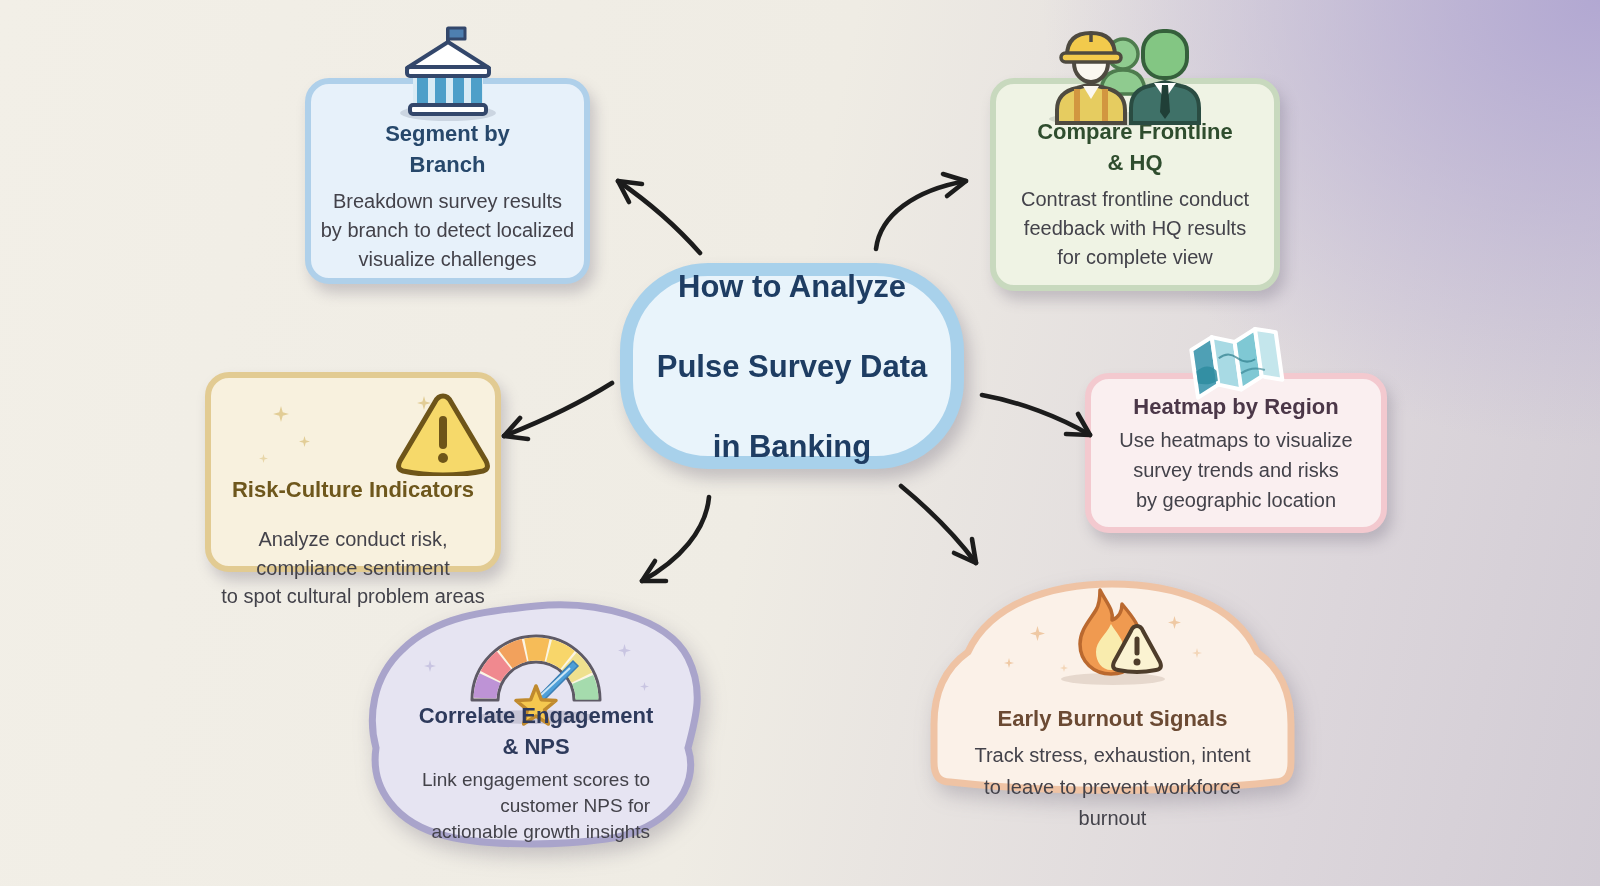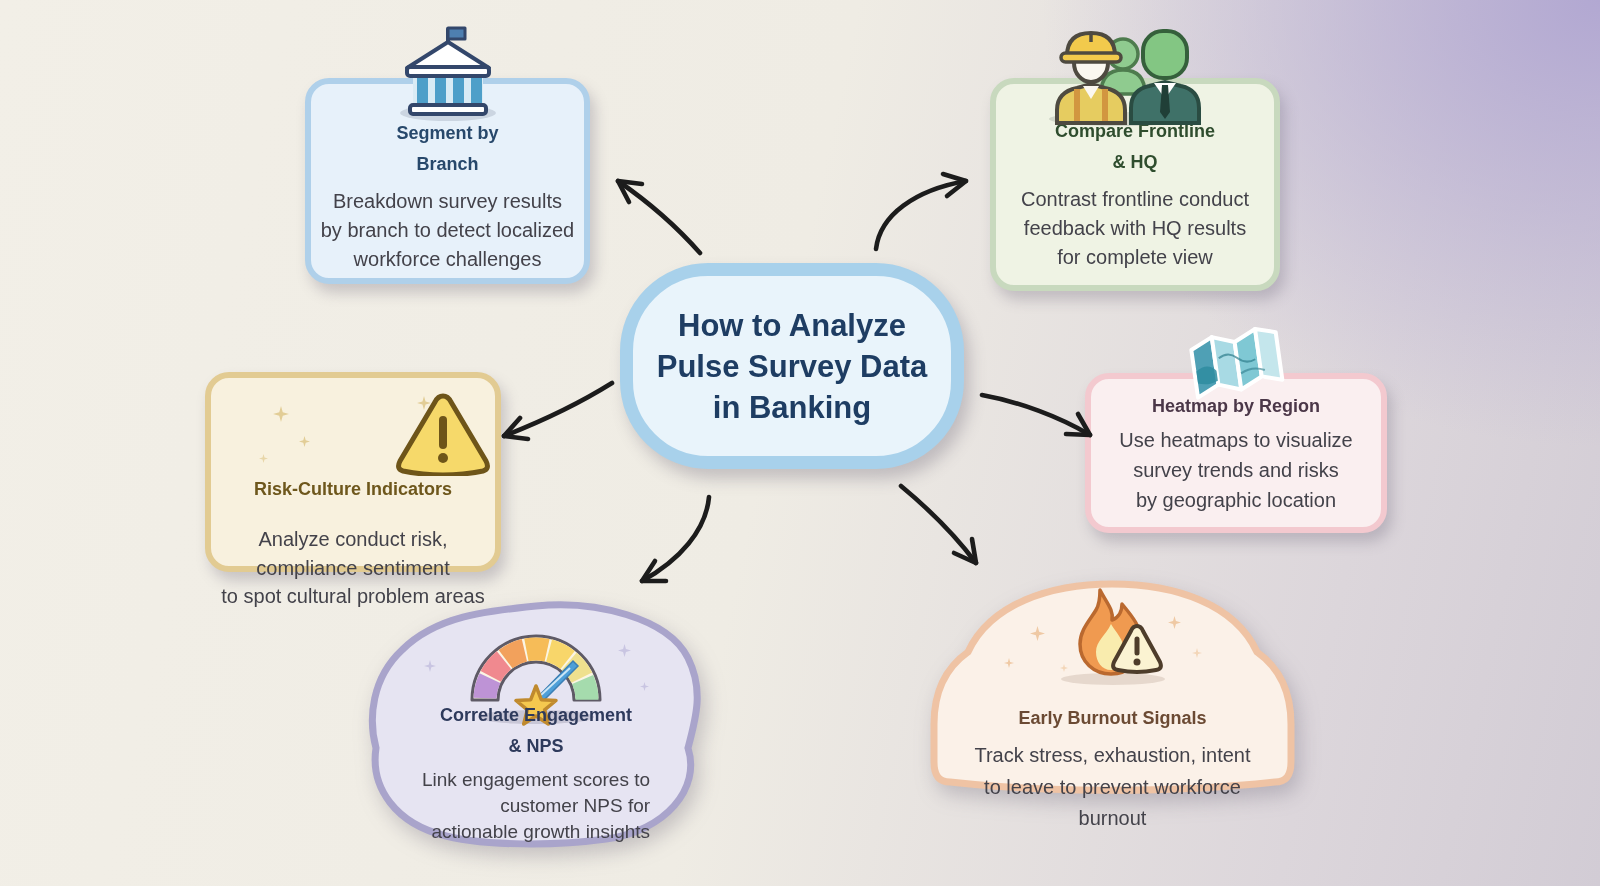--- a/index.html
+++ b/index.html
@@ -21,25 +21,25 @@
   .card-l {left:205px;top:372px;width:296px;height:200px;background:#F8F1DE;border:6px solid #E2CB92;}
   .card-r {left:1085px;top:373px;width:302px;height:160px;background:#FAEFF0;border:6px solid #F3C9CF;}
   .blob-card{position:absolute;z-index:2;background:transparent;border:none;box-shadow:none;}
   .card-bl{left:366px;top:598px;width:340px;height:252px;}
   .card-br{left:920px;top:574px;width:385px;height:232px;}
   .blob-shadow{filter:drop-shadow(5px 9px 10px rgba(96,90,110,0.30));}
 
   .center-node{position:absolute;left:620px;top:263px;width:344px;height:206px;z-index:2;
      background:#E9F4FB;border:13px solid #A8D1EB;border-radius:88px;box-sizing:border-box;
      display:flex;flex-direction:column;align-items:center;justify-content:center;
-     box-shadow:6px 10px 16px rgba(96,90,110,0.30);}
+     box-shadow:6px 10px 16px rgba(96,90,110,0.30);gap:39px;}
   .center-title{font-size:31px;font-weight:bold;color:#1E3D63;line-height:41px;text-align:center;}
 
   .card-content{position:relative;width:100%;height:100%;display:flex;flex-direction:column;align-items:center;}
-  .title{font-weight:bold;text-align:center;font-size:18px;line-height:31px;}
+  .title{font-weight:bold;text-align:center;font-size:22px;line-height:31px;}
   .body-text{text-align:center;font-size:20px;line-height:29px;color:#43424A;margin-top:7px;}
   .t-blue{color:#27486B;} .t-green{color:#2F4D2E;} .t-brown{color:#6E571C;}
   .t-plum{color:#4B3748;} .t-indigo{color:#2E3A5C;} .t-rust{color:#6B4A33;margin-top:33px;}
 
   
   .icon-wrap{position:absolute;z-index:3;}
   .i-bank{left:50%;transform:translateX(-50%);top:-63px;}
   .i-workers{left:35px;top:-64px;}
   .i-warning{left:50%;transform:translateX(-50%);top:6px;position:relative;margin-top:6px;}
   .i-map{left:50%;transform:translateX(-50%) rotate(-8deg);top:-57px;}
@@ -104,21 +104,21 @@
           <rect x="23" y="84" width="76" height="9" rx="3" fill="#FFFFFF"></rect>
         </g>
       </svg>
     </div>
     <div class="card-content" style="padding-top:34px;">
       <div class="title t-blue">Segment by</div>
       <div class="title t-blue">Branch</div>
       <div class="body-text">
         <div>Breakdown survey results</div>
         <div>by branch to detect localized</div>
-        <div>workforce challenges</div>
+        <div>visualize challenges</div>
       </div>
     </div>
   </div>
 
   <div class="card card-rect card-tr">
     <div class="icon-wrap i-workers">
       <svg width="180" height="106" viewBox="0 0 180 106">
         <ellipse cx="90" cy="99" rx="72" ry="7" fill="rgba(110,120,110,0.22)"></ellipse>
         <circle cx="92" cy="34" r="15" fill="#8FCB8F" stroke="#4E7C4E" stroke-width="3.5"></circle>
         <path d="M70 74 Q70 50 92 50 Q114 50 114 74 Z" fill="#8FCB8F" stroke="#4E7C4E" stroke-width="3.5"></path>

